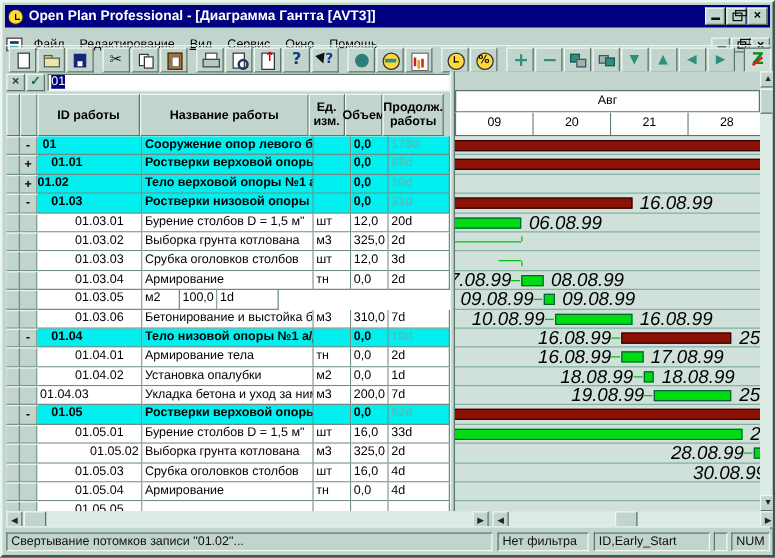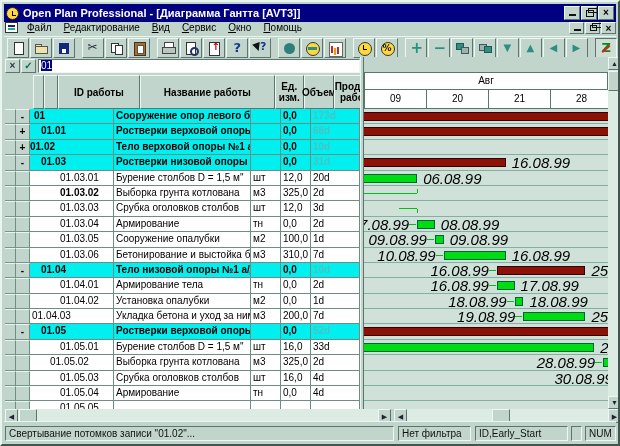--- a/index.html
+++ b/index.html
@@ -19,21 +19,21 @@
   .title-text{font-size:11px;font-weight:bold;margin-left:4px;white-space:nowrap;flex:1 1 auto;}
   .wbtns{display:flex;gap:1px;}
   .wbtn{width:16px;height:14px;background:#c2d5cc;border-top:1px solid #eef7f2;border-left:1px solid #eef7f2;
     border-right:1px solid #5c756d;border-bottom:1px solid #5c756d;position:relative;color:#000;
     font-size:10px;font-weight:bold;line-height:12px;text-align:center;padding:0;}
   .g-min{position:absolute;left:4px;bottom:3px;width:7px;height:2px;background:#111;}
   .g-rest{position:absolute;left:4px;top:3px;width:8px;height:7px;border:1px solid #111;background:#c2d5cc;}
   .g-rest::before{content:"";position:absolute;left:1px;top:-3px;width:8px;height:3px;border:1px solid #111;}
 
   
-  .menubar{position:absolute;left:2px;top:20px;right:2px;height:27px;display:flex;
+  .menubar{position:absolute;left:2px;top:20px;right:2px;height:27px;display:flex;align-items:center;
     font-size:10px;color:#000;}
   .mdi-icon{width:13px;height:11px;background:#fff;border:1px solid #333;margin:0 3px 0 1px;position:relative;flex:0 0 auto;}
   .mdi-icon::after{content:"";position:absolute;left:2px;top:2px;width:7px;height:2px;background:#226;box-shadow:0 3px 0 #2a8;}
   .menu-items{flex:1 1 auto;display:flex;gap:0;}
   .menu-item{display:inline-block;padding:0 6px;cursor:default;}
   .menu-item::first-letter{text-decoration:underline;}
   .menubar .wbtn{width:15px;height:12px;}
   .menubar .g-min{bottom:2px;}
   .menubar .g-rest{top:2px;width:7px;height:6px;}
 
@@ -94,21 +94,21 @@
     border-top:1px solid #eef7f2;border-left:1px solid #eef7f2;border-right:1px solid #5c756d;border-bottom:1px solid #5c756d;
     font-size:10px;line-height:12px;text-align:center;}
   .ebtn.x{left:1px;color:#334;font-weight:bold;}
   .ebtn.ok{left:17px;color:#0a6a5c;font-weight:bold;}
   .einput{position:absolute;left:34px;top:0;right:0;height:14px;background:#fff;
     border-top:1px solid #5c756d;border-left:1px solid #5c756d;border-right:1px solid #eef7f2;border-bottom:1px solid #eef7f2;
     font-size:10px;line-height:12px;padding-left:2px;}
   .einput .sel{background:#000080;color:#fff;}
 
   
-  .thead{position:absolute;left:3px;top:73px;width:350px;height:34px;display:flex;margin-left:28px;}
+  .thead{position:absolute;left:3px;top:73px;width:350px;height:34px;display:flex;}
   .hcell{height:34px;background:#c2d5cc;border-top:1px solid #eef7f2;border-left:1px solid #eef7f2;
     border-right:1px solid #5c756d;border-bottom:1px solid #5c756d;
     font-size:10px;font-weight:bold;display:flex;align-items:center;justify-content:center;
     text-align:center;white-space:pre-line;line-height:11px;}
   .tbody{position:absolute;left:3px;top:107px;width:355px;height:300px;overflow:hidden;background:#fff;}
   .trow{display:flex;height:15.4px;}
   .cell{height:15.4px;border-right:1px solid #6f8d83;border-bottom:1px solid #6f8d83;
     font-size:10px;line-height:14px;white-space:nowrap;overflow:hidden;background:#fff;padding:0 2px;}
   .cell.gut{background:#c2d5cc;border-top:1px solid #e9f5ef;border-bottom:1px solid #76958b;
     text-align:center;font-weight:bold;padding:0;}
@@ -339,21 +339,21 @@
         <div class="cell gut g2"></div>
         <div class="cell c-id" style="padding-left: 30px;">01.03.01</div>
         <div class="cell c-name">Бурение столбов D = 1,5 м"</div>
         <div class="cell c-unit">шт</div>
         <div class="cell c-vol">12,0</div>
         <div class="cell c-dur">20d</div>
       </div>
       <div class="trow">
         <div class="cell gut g1"></div>
         <div class="cell gut g2"></div>
-        <div class="cell c-id" style="padding-left: 30px; font-weight: bold;">01.03.02</div>
+        <div class="cell c-id" style="padding-left: 30px;">01.03.02</div>
         <div class="cell c-name">Выборка грунта котлована</div>
         <div class="cell c-unit">м3</div>
         <div class="cell c-vol">325,0</div>
         <div class="cell c-dur">2d</div>
       </div>
       <div class="trow">
         <div class="cell gut g1"></div>
         <div class="cell gut g2"></div>
         <div class="cell c-id" style="padding-left: 30px;">01.03.03</div>
         <div class="cell c-name">Срубка оголовков столбов</div>
@@ -367,21 +367,20 @@
         <div class="cell c-id" style="padding-left: 30px;">01.03.04</div>
         <div class="cell c-name">Армирование</div>
         <div class="cell c-unit">тн</div>
         <div class="cell c-vol">0,0</div>
         <div class="cell c-dur">2d</div>
       </div>
       <div class="trow">
         <div class="cell gut g1"></div>
         <div class="cell gut g2"></div>
         <div class="cell c-id" style="padding-left: 30px;">01.03.05</div>
-        <div class="cell c-name">Сооружение опалубки</div>
         <div class="cell c-unit">м2</div>
         <div class="cell c-vol">100,0</div>
         <div class="cell c-dur">1d</div>
       </div>
       <div class="trow">
         <div class="cell gut g1"></div>
         <div class="cell gut g2"></div>
         <div class="cell c-id" style="padding-left: 30px;">01.03.06</div>
         <div class="cell c-name">Бетонирование и выстойка бетона</div>
         <div class="cell c-unit">м3</div>
@@ -438,21 +437,21 @@
         <div class="cell gut g2"></div>
         <div class="cell c-id" style="padding-left: 30px;">01.05.01</div>
         <div class="cell c-name">Бурение столбов D = 1,5 м"</div>
         <div class="cell c-unit">шт</div>
         <div class="cell c-vol">16,0</div>
         <div class="cell c-dur">33d</div>
       </div>
       <div class="trow">
         <div class="cell gut g1"></div>
         <div class="cell gut g2"></div>
-        <div class="cell c-id" style="padding-left: 20px;">01.05.02</div>
+        <div class="cell c-id" style="padding-left: 30px; text-align: right;">01.05.02</div>
         <div class="cell c-name">Выборка грунта котлована</div>
         <div class="cell c-unit">м3</div>
         <div class="cell c-vol">325,0</div>
         <div class="cell c-dur">2d</div>
       </div>
       <div class="trow">
         <div class="cell gut g1"></div>
         <div class="cell gut g2"></div>
         <div class="cell c-id" style="padding-left: 30px;">01.05.03</div>
         <div class="cell c-name">Срубка оголовков столбов</div>

